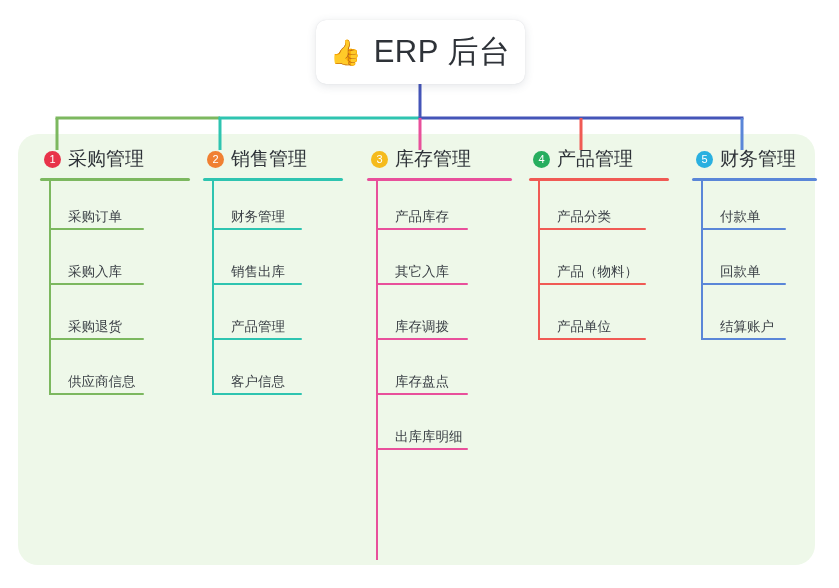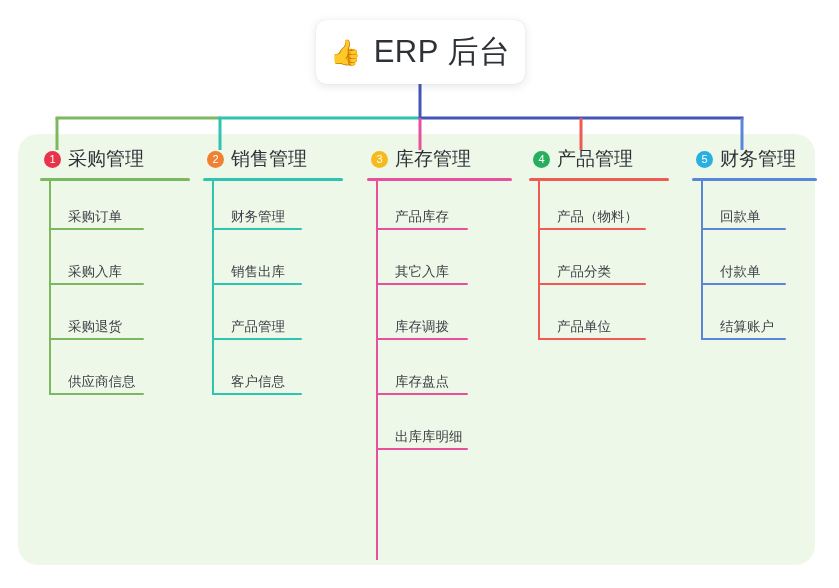--- a/index.html
+++ b/index.html
@@ -165,49 +165,49 @@
       </div>
       <div class="col" style="left: 529px;">
         <div class="col-head">
           <span class="badge" style="background: rgb(39, 174, 95);">4</span>
           <span class="col-title">产品管理</span>
         </div>
         <div class="col-rule" style="width: 140px; background: rgb(240, 90, 84);"></div>
         <div class="items" style="height: 165px;">
           <div class="spine" style="height: 159px; background: rgb(240, 90, 84);"></div>
           <div class="item">
+            <span class="item-label">产品分类</span>
+            <div class="item-rule" style="width: 108px; background: rgb(240, 90, 84);"></div>
+          </div>
+          <div class="item">
             <span class="item-label">产品（物料）</span>
-            <div class="item-rule" style="width: 108px; background: rgb(240, 90, 84);"></div>
-          </div>
-          <div class="item">
-            <span class="item-label">产品分类</span>
             <div class="item-rule" style="width: 108px; background: rgb(240, 90, 84);"></div>
           </div>
           <div class="item">
             <span class="item-label">产品单位</span>
             <div class="item-rule" style="width: 108px; background: rgb(240, 90, 84);"></div>
           </div>
         </div>
       </div>
       <div class="col" style="left: 692px;">
         <div class="col-head">
           <span class="badge" style="background: rgb(42, 176, 224);">5</span>
           <span class="col-title">财务管理</span>
         </div>
         <div class="col-rule" style="width: 125px; background: rgb(90, 134, 216);"></div>
         <div class="items" style="height: 165px;">
           <div class="spine" style="height: 159px; background: rgb(90, 134, 216);"></div>
           <div class="item">
+            <span class="item-label">付款单</span>
+            <div class="item-rule" style="width: 85px; background: rgb(90, 134, 216);"></div>
+          </div>
+          <div class="item">
             <span class="item-label">回款单</span>
             <div class="item-rule" style="width: 85px; background: rgb(90, 134, 216);"></div>
           </div>
           <div class="item">
-            <span class="item-label">付款单</span>
-            <div class="item-rule" style="width: 85px; background: rgb(90, 134, 216);"></div>
-          </div>
-          <div class="item">
             <span class="item-label">结算账户</span>
             <div class="item-rule" style="width: 85px; background: rgb(90, 134, 216);"></div>
           </div>
         </div>
       </div>
     </div>
 </div>
 
 </body></html>

